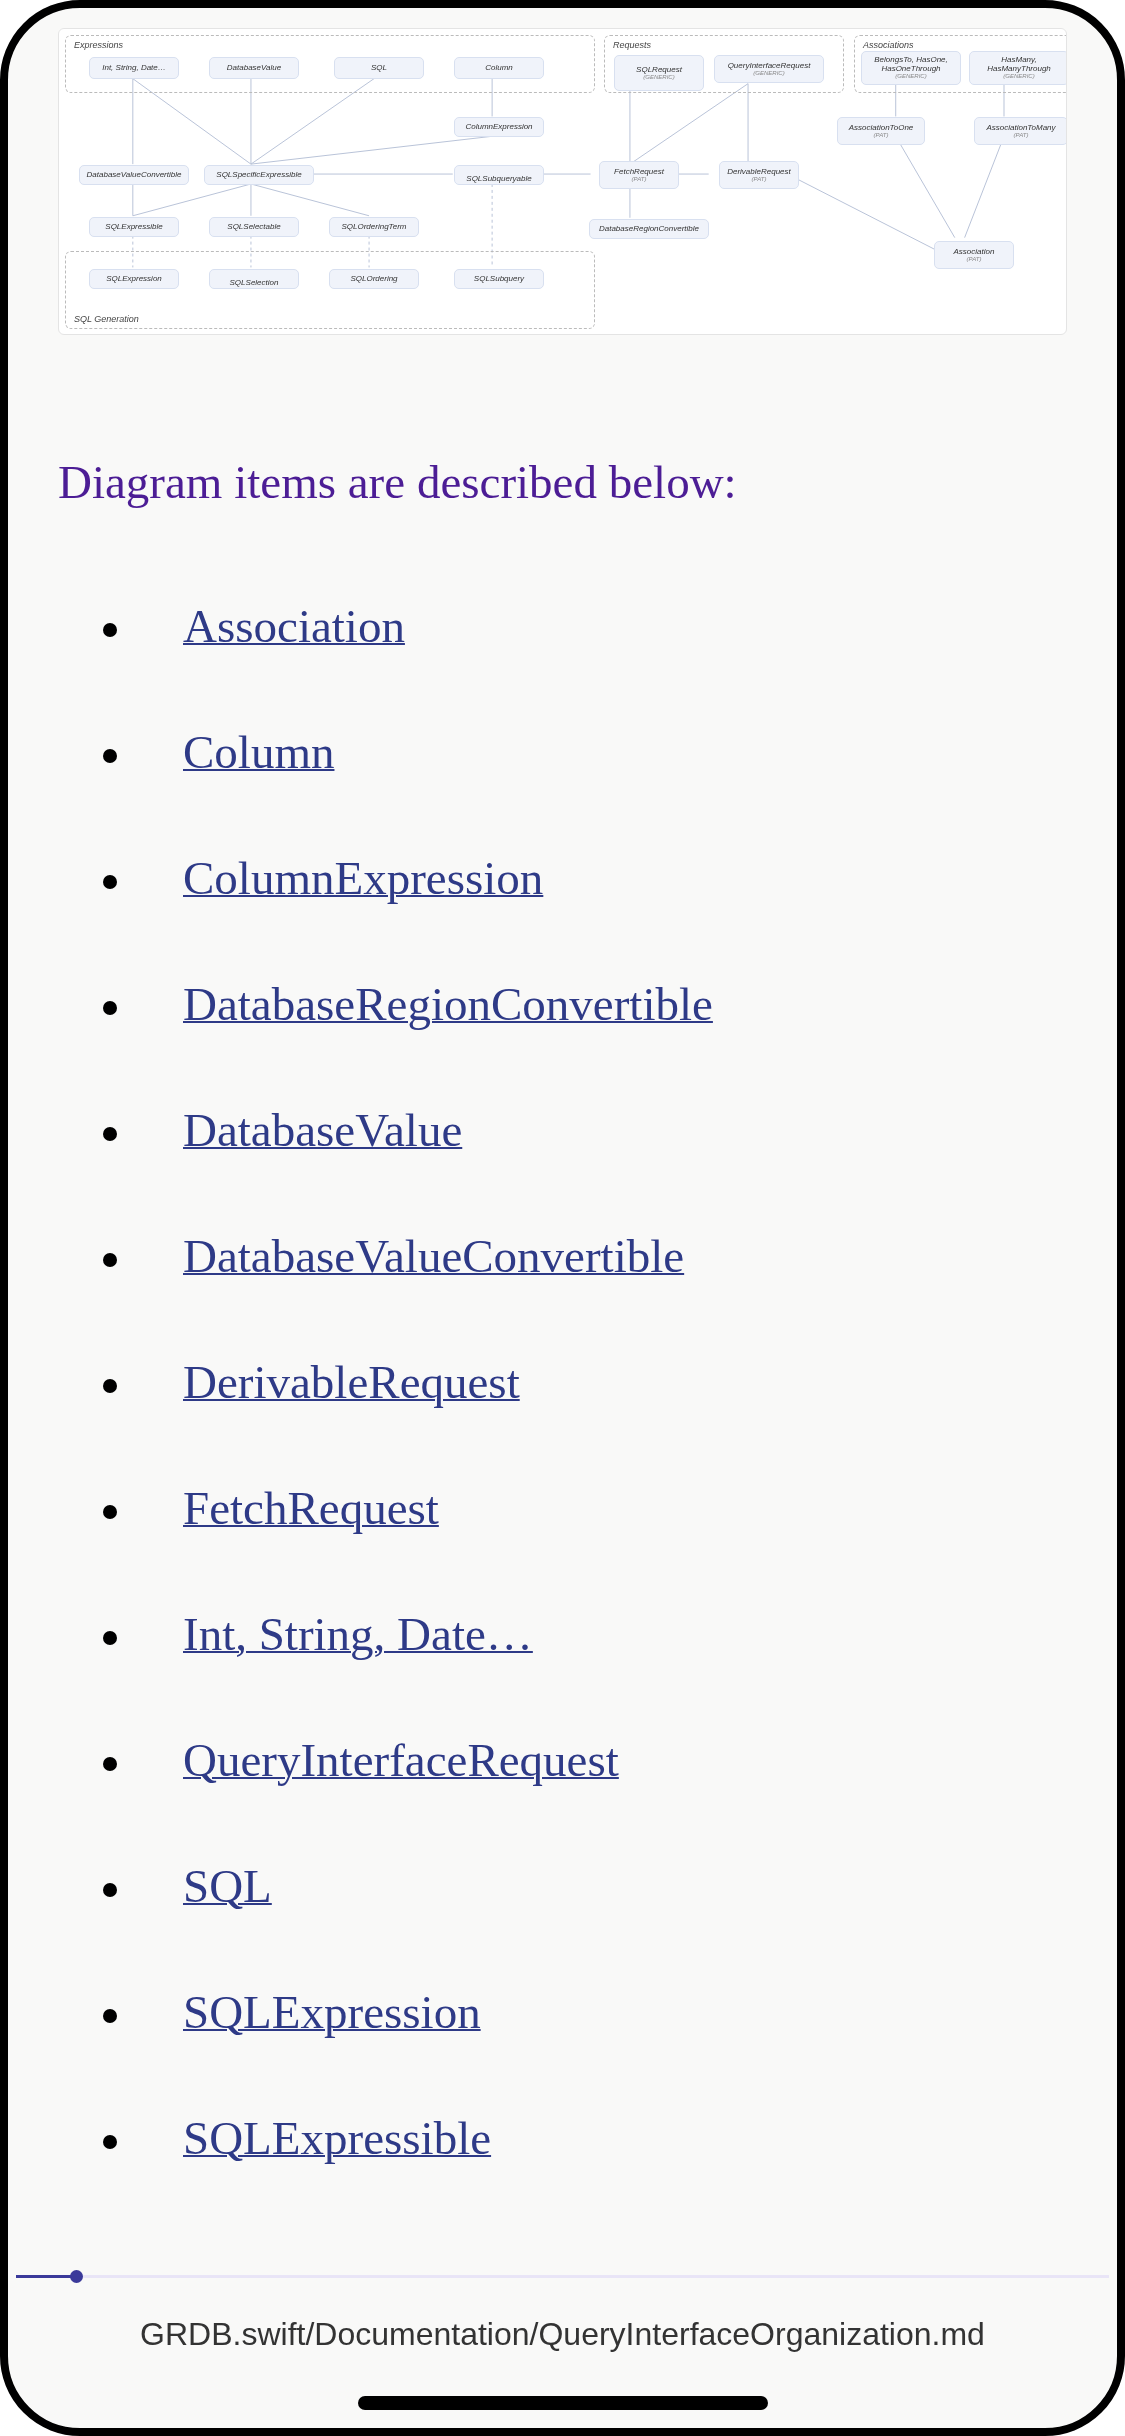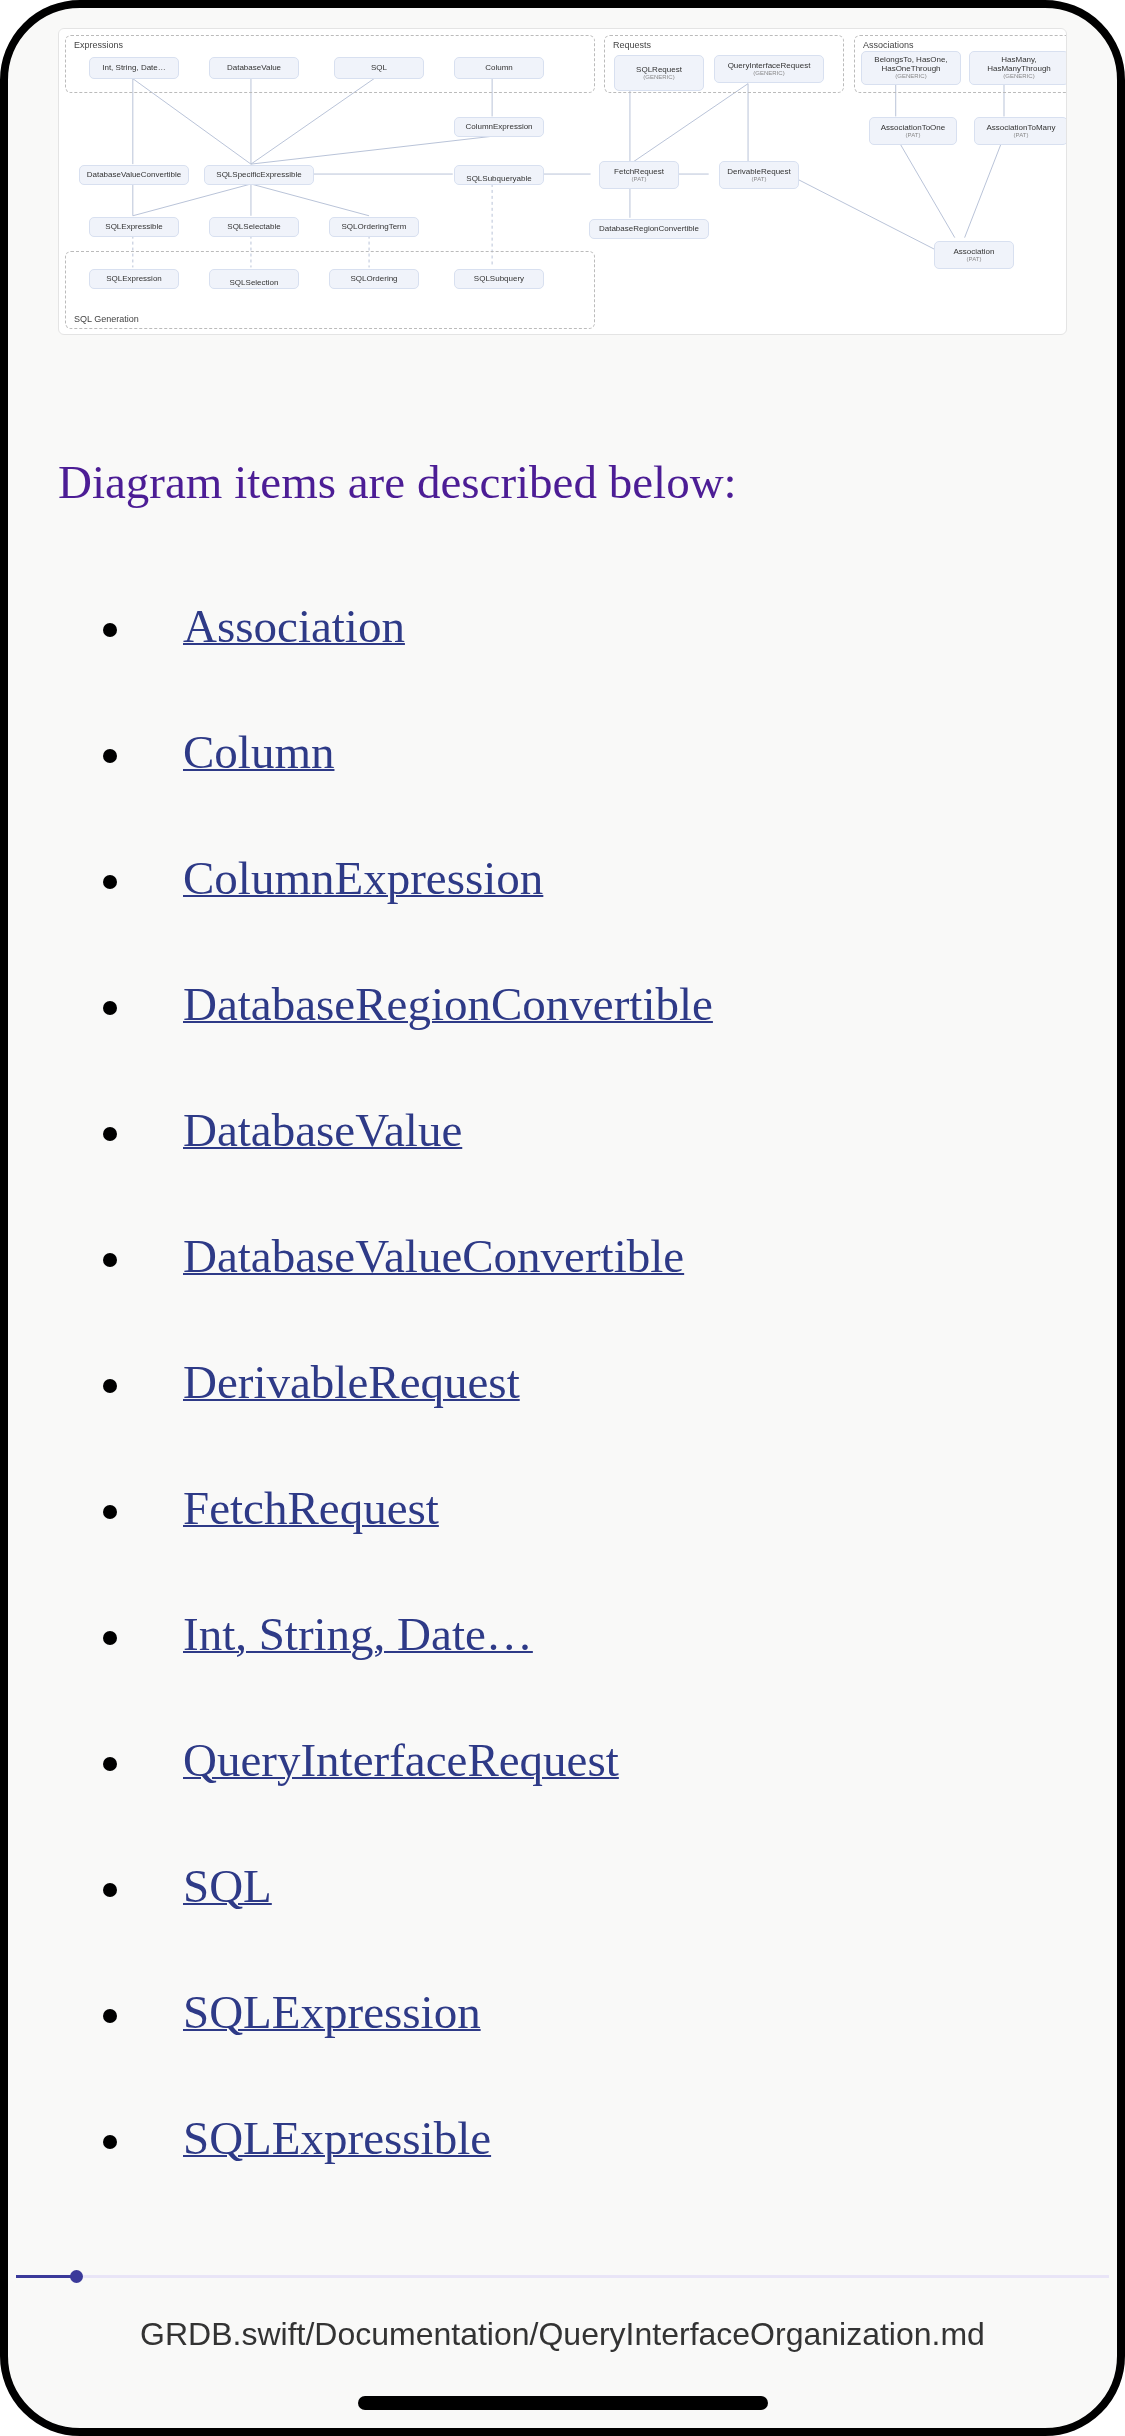--- a/index.html
+++ b/index.html
@@ -30,20 +30,21 @@
   }
   .diagram {
     width: 100%;
     height: 307px;
     background: #fff;
     border: 1px solid #e4e4e4;
     border-radius: 6px;
     position: relative;
     margin-bottom: 120px;
     overflow: hidden;
+    font-style: italic;
   }
   .dg-panel {
     position: absolute;
     border: 1px dashed #bbb;
     border-radius: 6px;
   }
   .dg-panel-label {
     position: absolute;
     top: 4px; left: 8px;
     font-size: 9px;
@@ -289,21 +290,21 @@
       </div>
       <div class="dg-node" style="left:802px; top:22px; width:100px; height:34px;">
           <span>BelongsTo, HasOne, HasOneThrough</span>
           <span class="sub">(GENERIC)</span>
         </div>
       <div class="dg-node" style="left:910px; top:22px; width:100px; height:34px;">
           <span>HasMany, HasManyThrough</span>
           <span class="sub">(GENERIC)</span>
         </div>
 
-      <div class="dg-node" style="left:810px; top:88px; width:88px; height:28px;">
+      <div class="dg-node" style="left:778px; top:88px; width:88px; height:28px;">
           <span>AssociationToOne</span>
           <span class="sub">(PAT)</span>
         </div>
       <div class="dg-node" style="left:915px; top:88px; width:94px; height:28px;">
           <span>AssociationToMany</span>
           <span class="sub">(PAT)</span>
         </div>
 
       <div class="dg-node" style="left:875px; top:212px; width:80px; height:28px;">
           <span>Association</span>

